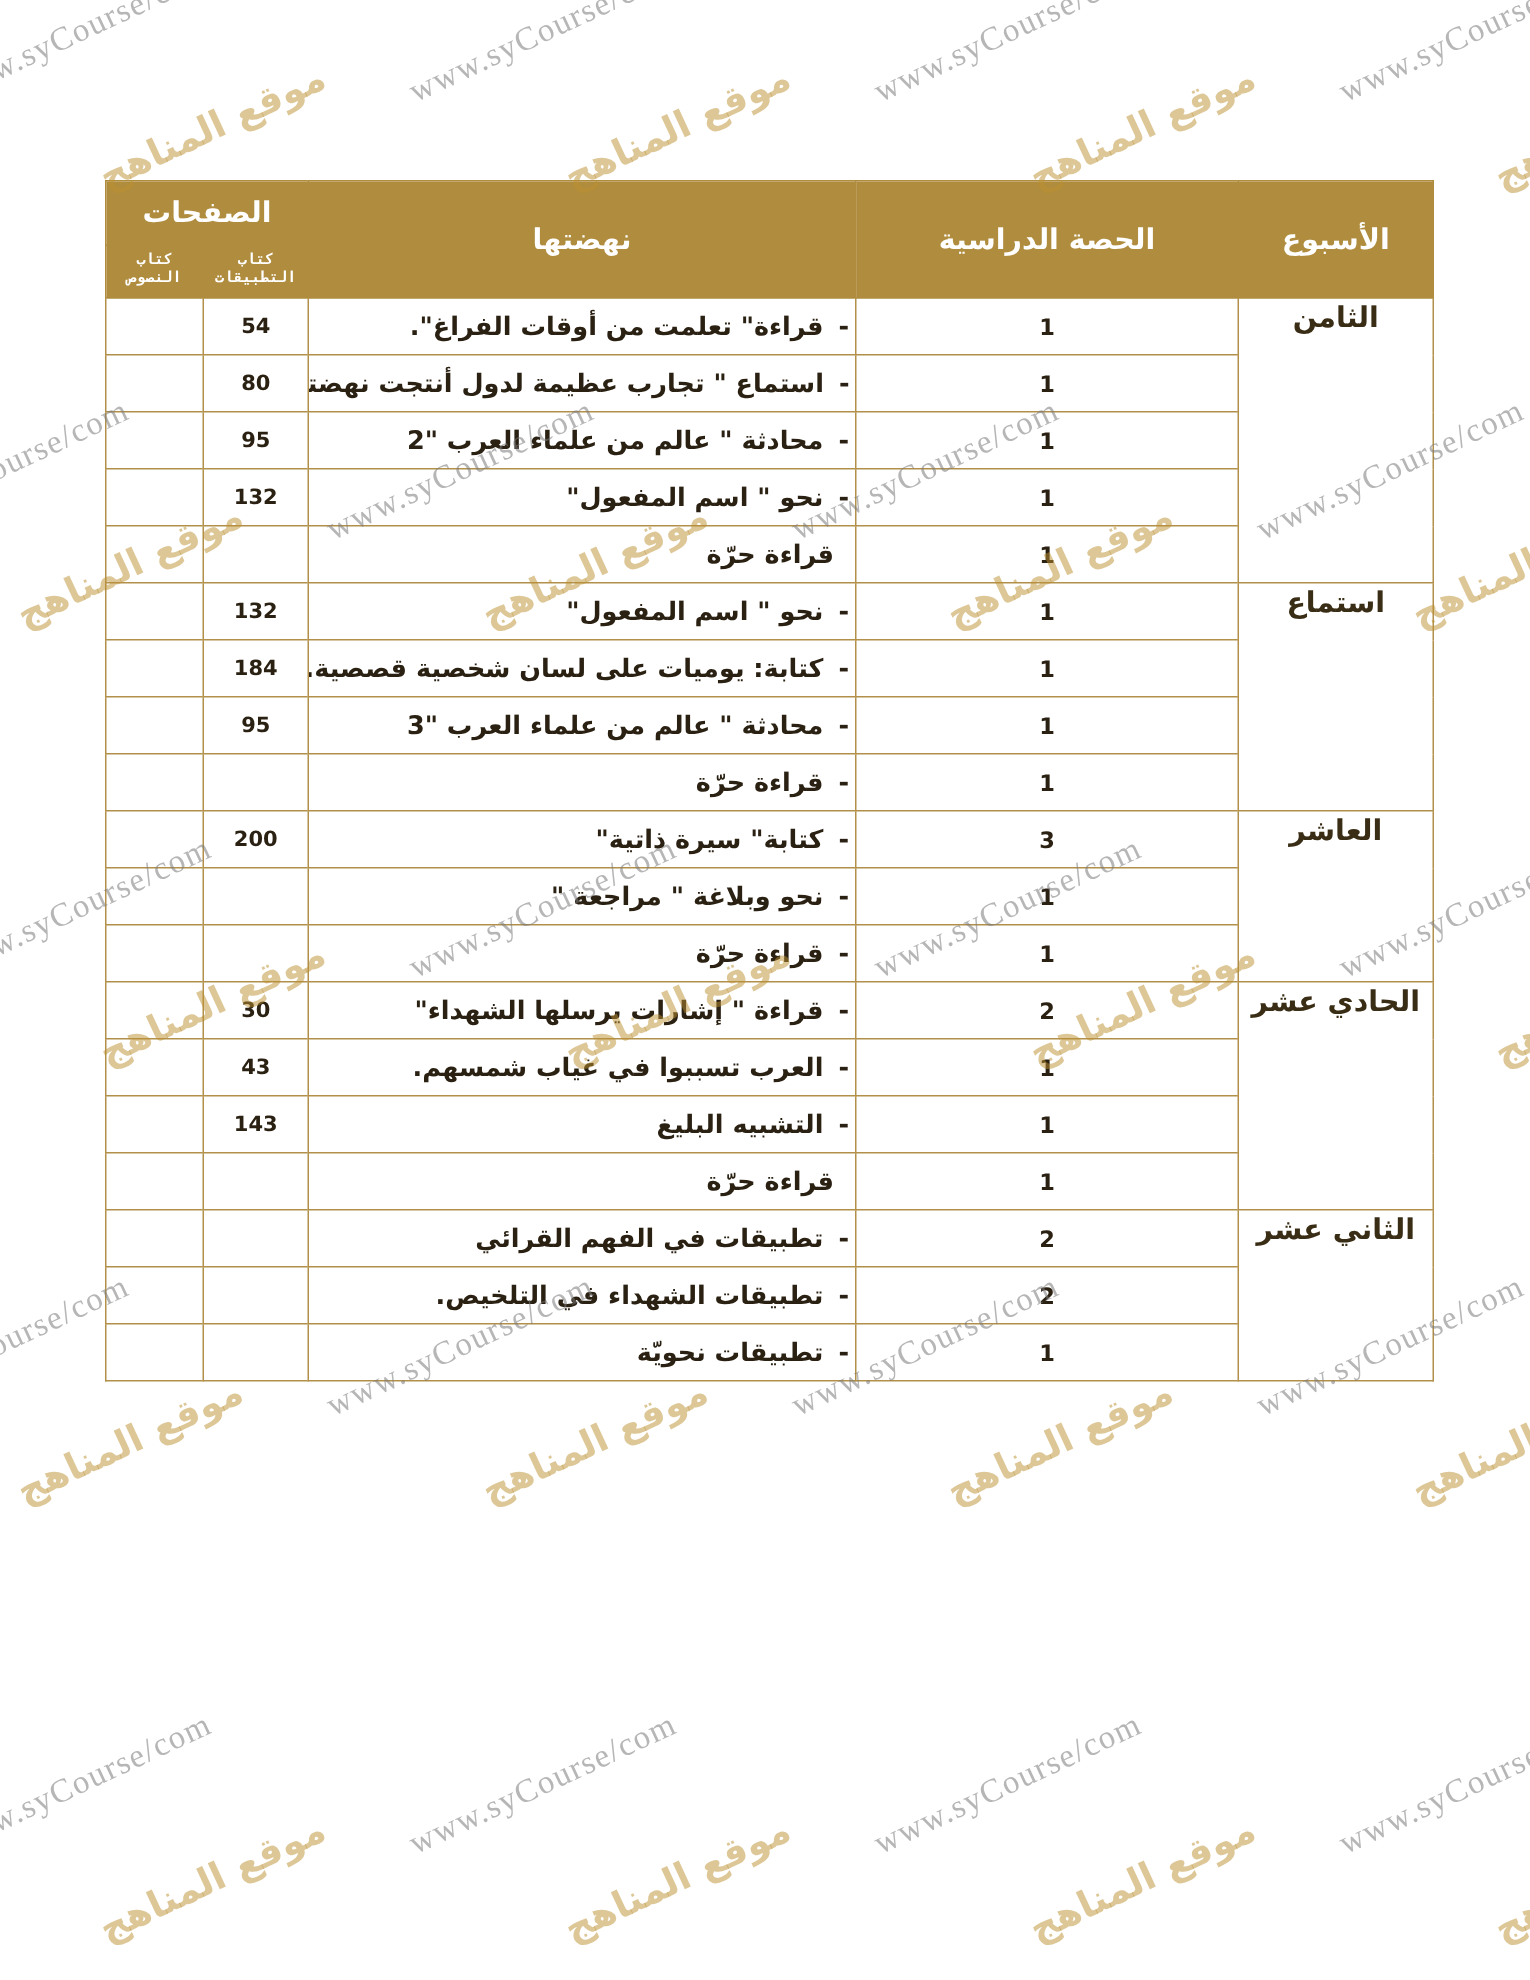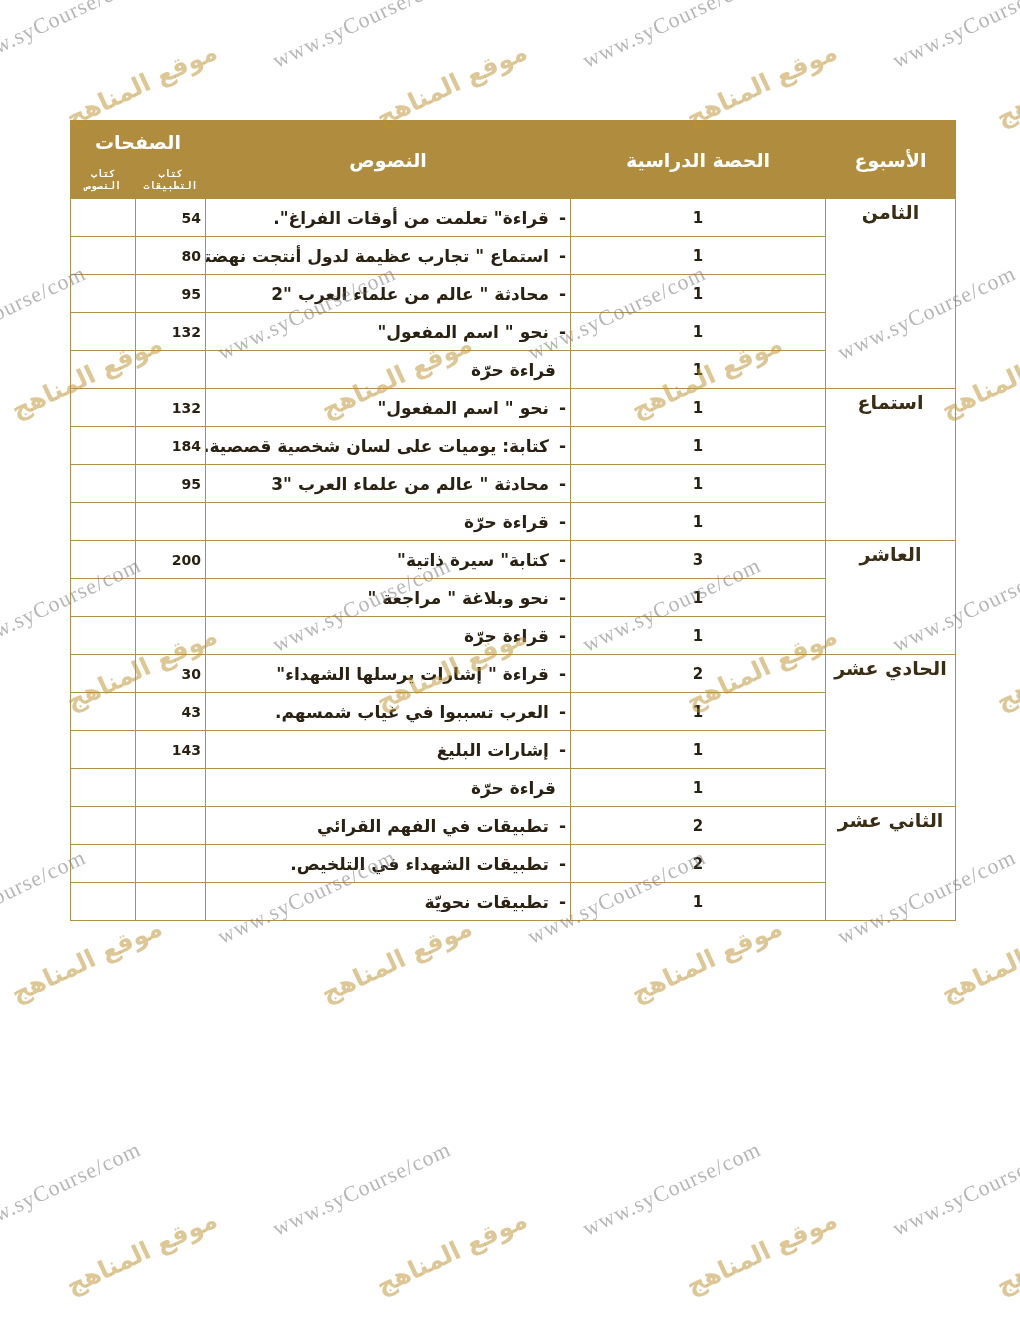--- a/index.html
+++ b/index.html
@@ -84,20 +84,21 @@
     padding-left:6px;
     padding-right:18px;
     font-size:17px;
     font-weight:bold;
     color:#2a2113;
     white-space:nowrap;
     overflow:hidden;
   }
   .lesson-cell .dash{margin-left:10px;}
   .page-cell{
+    text-align:center;
     font-size:14px;
     font-weight:bold;
     color:#2a2113;
   }
 </style>
 </head>
 <body>
 
 <div class="page">
 
@@ -149,21 +150,21 @@
       <col style="width:130px">
       <col style="width:255px">
       <col style="width:365px">
       <col style="width:70px">
       <col style="width:65px">
     </colgroup>
     <thead>
       <tr>
         <th class="th-main" rowspan="2">الأسبوع</th>
         <th class="th-main" rowspan="2">الحصة الدراسية</th>
-        <th class="th-main" rowspan="2">النصوص</th>
+        <th class="th-main" rowspan="2">نهضتها</th>
         <th class="th-main" colspan="2">الصفحات</th>
       </tr>
       <tr>
         <th class="th-sub">كتاب التطبيقات</th>
         <th class="th-sub">كتاب النصوص</th>
       </tr>
     </thead>
     <tbody>
       <tr>
         <td class="week-cell" rowspan="5">الثامن</td>
@@ -248,21 +249,21 @@
         <td class="page-cell"></td>
       </tr>
       <tr>
         <td class="period-cell">1</td>
         <td class="lesson-cell"><span class="dash">-</span><span>العرب تسببوا في غياب شمسهم.</span></td>
         <td class="page-cell">43</td>
         <td class="page-cell"></td>
       </tr>
       <tr>
         <td class="period-cell">1</td>
-        <td class="lesson-cell"><span class="dash">-</span><span>إشارات البليغ</span></td>
+        <td class="lesson-cell"><span class="dash">-</span><span>التشبيه البليغ</span></td>
         <td class="page-cell">143</td>
         <td class="page-cell"></td>
       </tr>
       <tr>
         <td class="period-cell">1</td>
         <td class="lesson-cell"><span class="dash"></span><span>قراءة حرّة</span></td>
         <td class="page-cell"></td>
         <td class="page-cell"></td>
       </tr>
       <tr>

